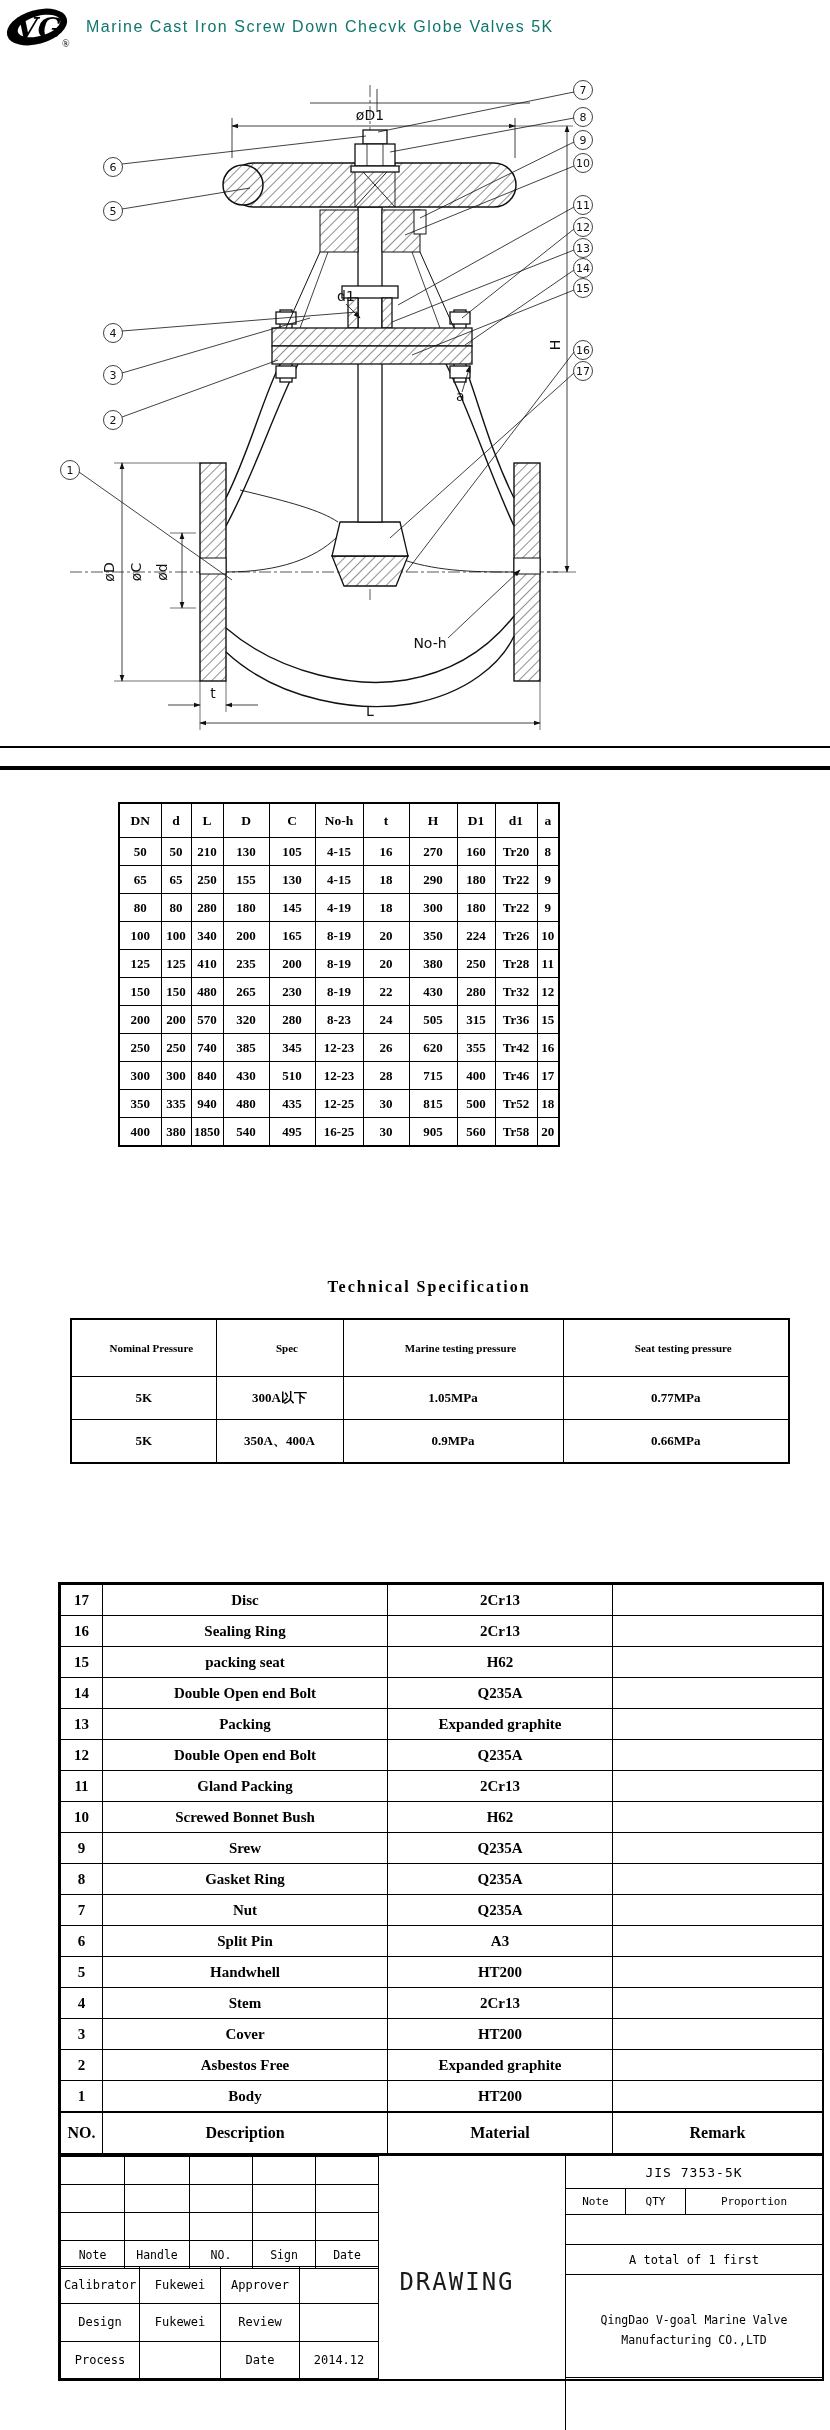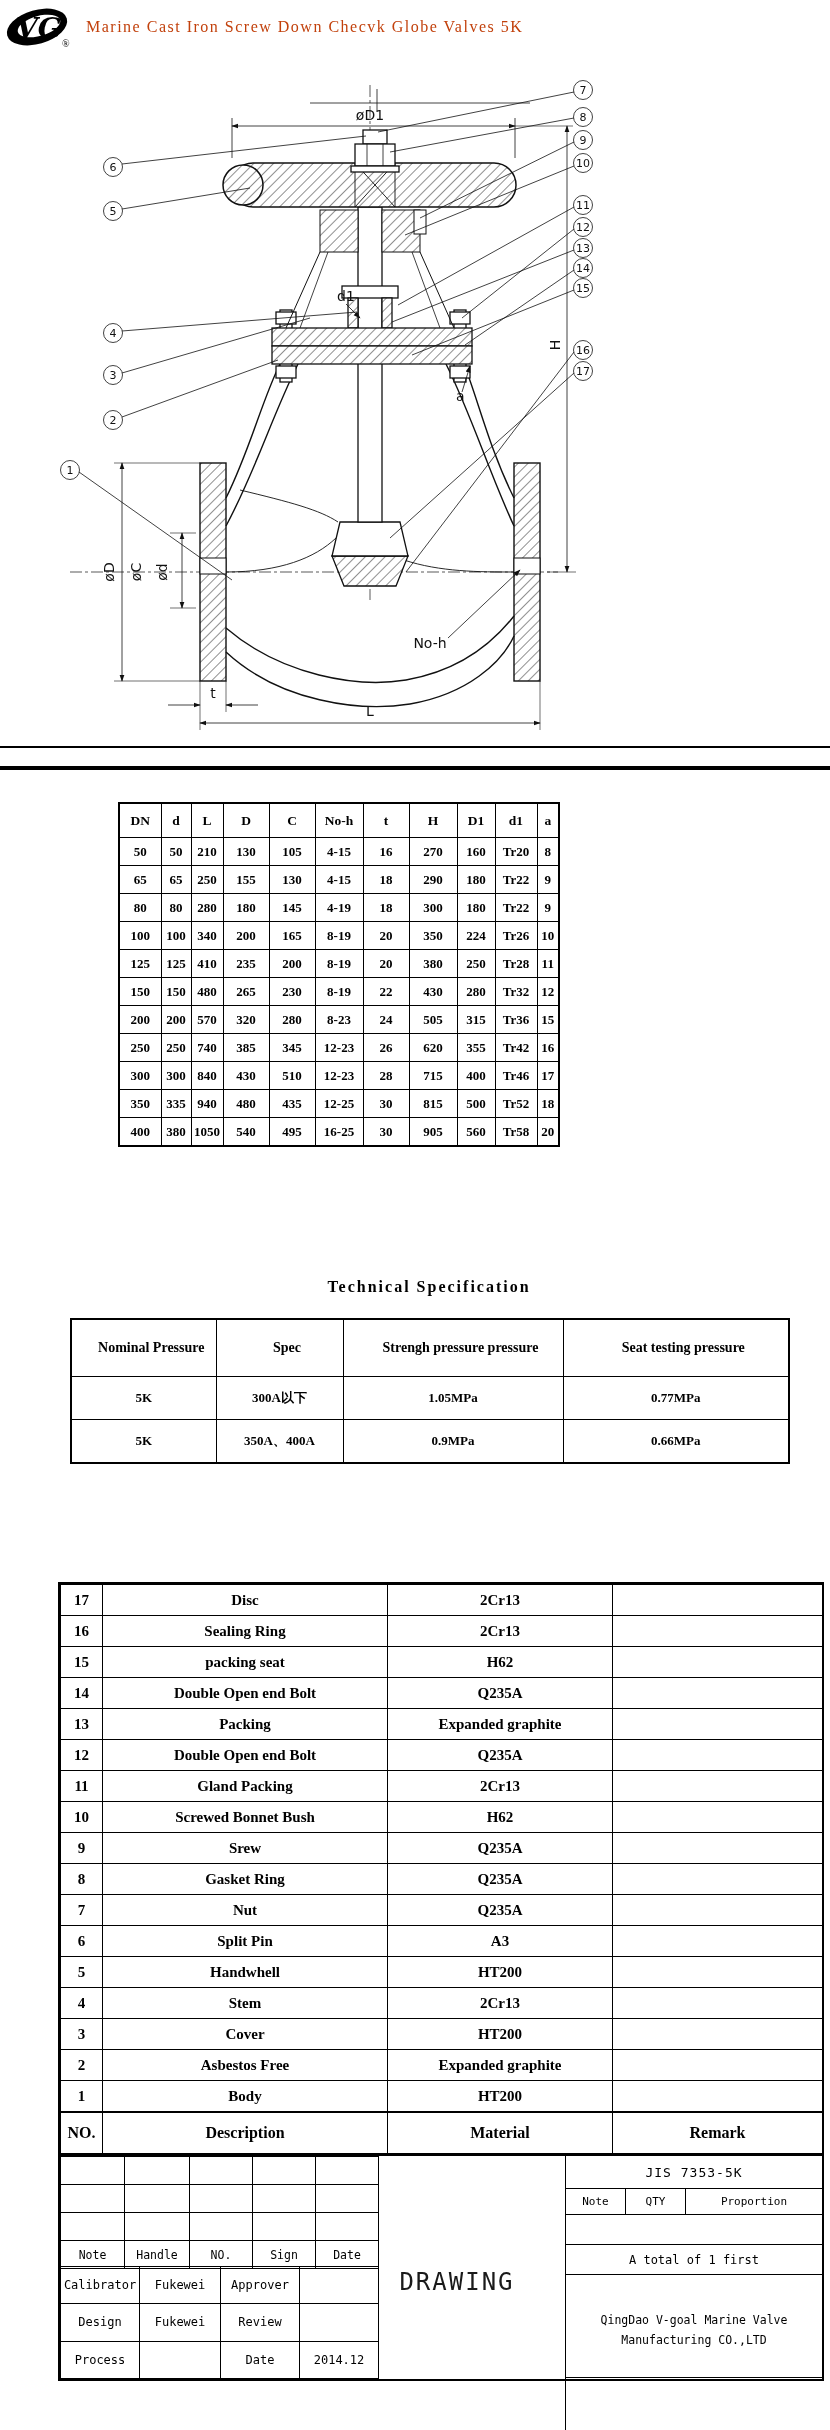--- a/index.html
+++ b/index.html
@@ -1,38 +1,38 @@
 <!DOCTYPE html>
 <html><head>
 <meta charset="utf-8">
 <style>
   html,body{margin:0;padding:0;background:#fff;}
   #page{position:relative;width:830px;height:2430px;background:#fff;overflow:hidden;
         font-family:"Liberation Serif",serif;color:#000;}
   
   #hdr{position:absolute;left:0;top:0;width:830px;height:58px;}
-  #hdr .title{position:absolute;left:86px;top:18px;font-family:Liberation Serif, serif;
-        font-size:16px;letter-spacing:1.5px;color:#c2410c;white-space:nowrap;}
+  #hdr .title{position:absolute;left:86px;top:18px;font-family:Liberation Sans, sans-serif;
+        font-size:16px;letter-spacing:1.5px;color:#0f766e;white-space:nowrap;}
   #hdr .reg{position:absolute;left:62px;top:38px;font-size:10px;color:#000;}
   
   .rule1{position:absolute;left:0;top:746px;width:830px;height:2px;background:#000;}
   .rule2{position:absolute;left:0;top:766px;width:830px;height:4px;background:#000;}
   
   table{border-collapse:collapse;table-layout:fixed;}
   td{border:1px solid #000;text-align:center;vertical-align:middle;overflow:hidden;
      font-weight:bold;padding:0;}
   
   #dims{position:absolute;left:118px;top:802px;width:440px;border:2px solid #000;}
   #dims td{font-size:13px;height:27px;}
   #dims tr.hd td{height:33px;font-size:13.5px;}
   
   #spec-title{position:absolute;left:70px;top:1278px;width:718px;text-align:center;
       font-size:16px;font-weight:bold;letter-spacing:2px;}
   #spec{position:absolute;left:70px;top:1318px;width:718px;border:2px solid #000;}
-  #spec tr.hd td{height:56px;font-size:14px;padding-left:15px;}
+  #spec tr.hd td{height:56px;font-size:11px;padding-left:15px;}
   #spec td{height:42px;font-size:13px;}
   
   #parts-frame{position:absolute;left:58px;top:1582px;width:762px;border:2px solid #000;}
   #parts{width:762px;}
   #parts td{height:30px;font-size:15px;}
   #parts tr.phead td{height:40px;font-size:16px;border-top:2px solid #000;}
   
   #tblock{position:relative;width:762px;height:223px;border-top:2px solid #000;
       font-family:"DejaVu Sans Mono",monospace;}
   #tblock table td{font-weight:normal;font-family:"DejaVu Sans Mono",monospace;}
@@ -449,21 +449,21 @@
           <td>12-25</td>
           <td>30</td>
           <td>815</td>
           <td>500</td>
           <td>Tr52</td>
           <td>18</td>
         </tr>
         <tr>
           <td>400</td>
           <td>380</td>
-          <td>1050</td>
+          <td>1850</td>
           <td>540</td>
           <td>495</td>
           <td>16-25</td>
           <td>30</td>
           <td>905</td>
           <td>560</td>
           <td>Tr58</td>
           <td>20</td>
         </tr>
       </tbody>
@@ -474,21 +474,21 @@
     <colgroup>
         <col style="width:145px">
         <col style="width:127px">
         <col style="width:220px">
         <col style="width:226px">
       </colgroup>
     <thead>
         <tr class="hd">
           <td>Nominal Pressure</td>
           <td>Spec</td>
-          <td>Strengh pressure pressure</td>
+          <td>Marine testing pressure</td>
           <td>Seat testing pressure</td>
         </tr>
       </thead>
     <tbody>
         <tr>
           <td>5K</td>
           <td>300A以下</td>
           <td>1.05MPa</td>
           <td>0.77MPa</td>
         </tr>

